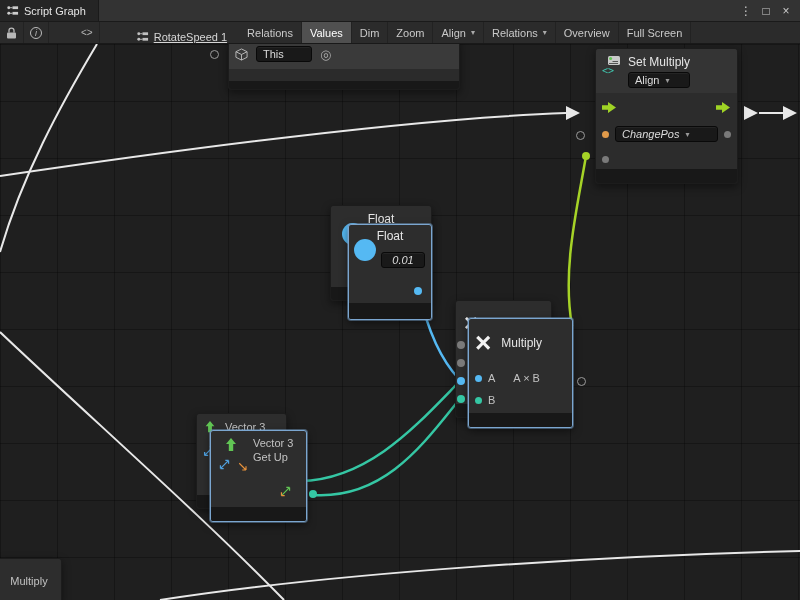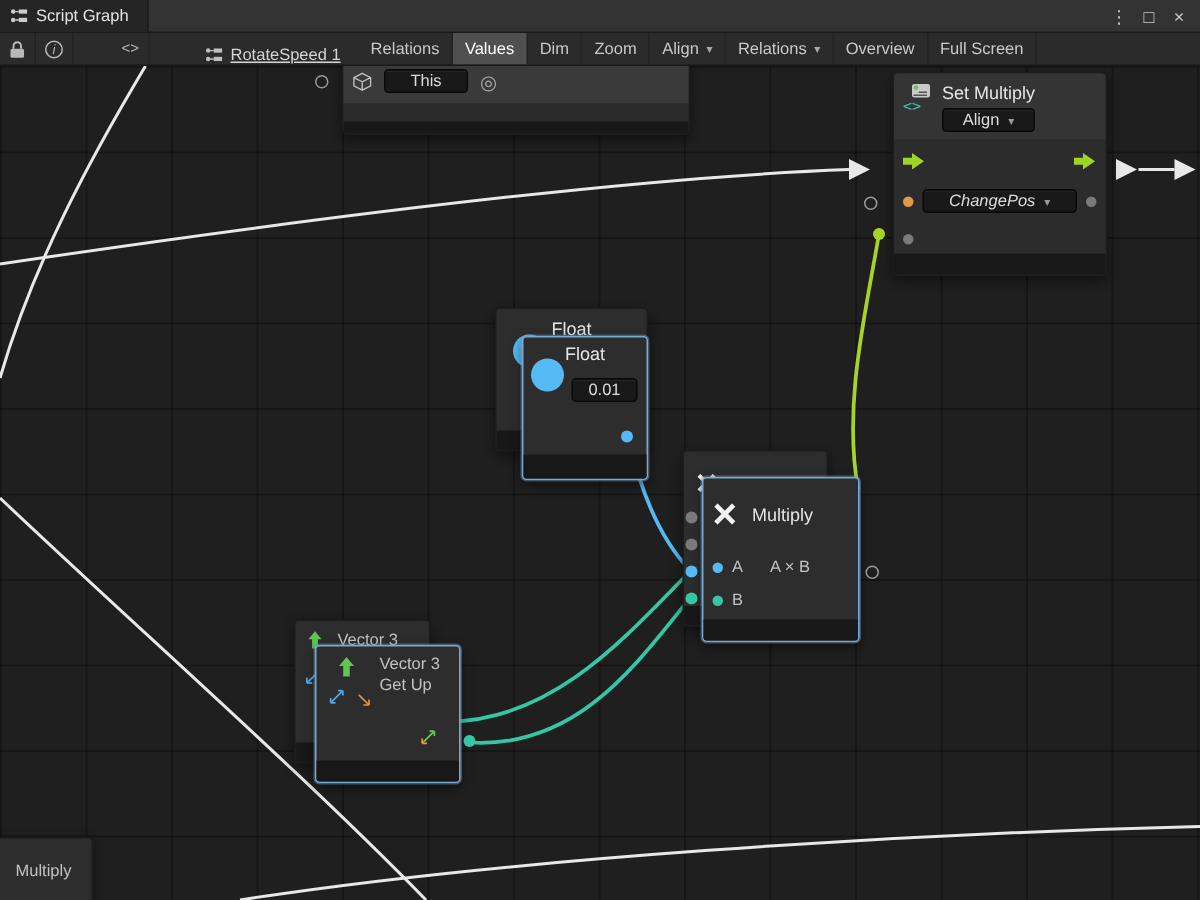--- a/index.html
+++ b/index.html
@@ -36,21 +36,21 @@
       linear-gradient(90deg, rgba(0,0,0,0.28) 1px, transparent 1px);
     background-size:57px 57px; }
   .wires { position:absolute; top:0; left:0; pointer-events:none; }
 
   
   .node { position:absolute; background:#2d2d2d; border:1px solid #1c1c1c; border-radius:3px; box-shadow:0 3px 8px rgba(0,0,0,0.45); }
   .node.selected { border:1px solid #7ba6d0; box-shadow:0 0 0 1px rgba(123,166,208,0.45), 0 3px 8px rgba(0,0,0,0.5); }
   .n-strip { position:absolute; left:0; right:0; bottom:0; background:#181818; border-radius:0 0 2px 2px; }
   .n-title { color:#e6e6e6; font-size:12px; }
   .n-sub { color:#c2c2c2; font-size:11px; }
-  .mini-select { display:inline-flex; align-items:center; justify-content:center; gap:6px; background:#191919; border:1px solid #090909; border-radius:3px; padding:1px 6px; color:#dcdcdc; font-size:11px; box-shadow:inset 0 1px 0 rgba(255,255,255,0.05); }
+  .mini-select { display:inline-flex; align-items:center; justify-content:flex-start; gap:6px; background:#191919; border:1px solid #090909; border-radius:3px; padding:1px 6px; color:#dcdcdc; font-size:11px; box-shadow:inset 0 1px 0 rgba(255,255,255,0.05); }
   .mini-select .chev { font-size:8px; color:#999; }
   .row { display:flex; align-items:center; gap:6px; padding:0 6px; }
   .dot { width:7px; height:7px; border-radius:50%; background:#7a7a7a; flex:none; }
   .dot.blue { background:#55b9f3; }
   .dot.teal { background:#35c7a4; }
   .dot.orange { background:#e09a4a; }
   .cdot { position:absolute; width:8px; height:8px; border-radius:50%; z-index:6; }
   .cdot.gray { background:#7a7a7a; }
   .cdot.blue { background:#55b9f3; }
   .cdot.teal { background:#35c7a4; }
@@ -220,21 +220,21 @@
       </div>
       <div class="big-circle" style="left:11px; top:17px;"></div>
       <div class="n-strip" style="height:13px;"></div>
     </div>
     <div class="node selected" style="left:348px; top:180px; width:84px; height:96px; z-index:2;">
       <div style="height:22px; display:flex; align-items:center; justify-content:center;">
         <span class="n-title">Float</span>
       </div>
       <div class="big-circle" style="left:5px; top:14px;"></div>
       <div style="height:26px; display:flex; align-items:center; justify-content:flex-end; padding-right:6px;">
-        <div class="mini-select" style="min-width:44px; justify-content:center;">
+        <div class="mini-select" style="min-width:44px; justify-content:center;font-style:italic;">
           <span>0.01</span>
         </div>
       </div>
       <div style="height:32px;"></div>
       <div class="n-strip" style="height:16px;"></div>
     </div>
     <div class="cdot blue" style="left:414px; top:243px; z-index:7;"></div>
 
     <div class="node" style="left:455px; top:256px; width:97px; height:118px; z-index:1;">
       <span class="x-glyph" style="position:absolute; left:8px; top:10px; font-size:24px;">×</span>

